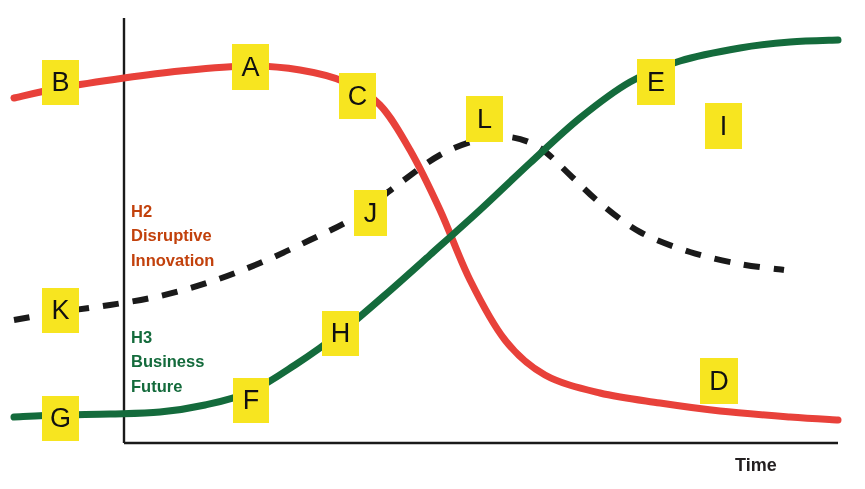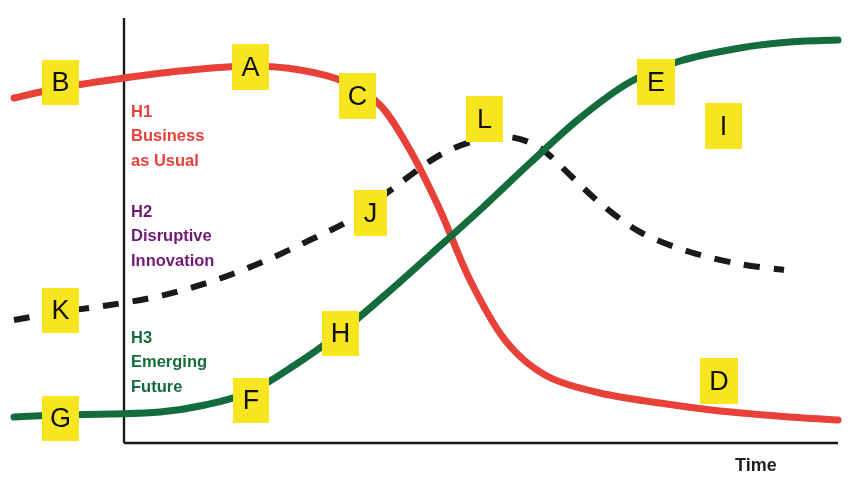--- a/index.html
+++ b/index.html
@@ -39,21 +39,21 @@
   }
   .legend {
     position: absolute;
     font-family: "Liberation Sans", sans-serif;
     font-weight: bold;
     font-size: 16.5px;
     line-height: 1.48;
     white-space: pre-line;
   }
   .legend-h1 { color: #e8413a; }
-  .legend-h2 { color: #701a75; }
+  .legend-h2 { color: #c2410c; }
   .legend-h3 { color: #146b3c; }
   .axis-label {
     position: absolute;
     font-family: "Liberation Sans", sans-serif;
     font-weight: bold;
     font-size: 18px;
     color: #231f20;
   }
 </style>
 </head>
@@ -66,28 +66,25 @@
     <line id="y-axis" x1="124" y1="18" x2="124" y2="443" stroke="#1a1a1a" stroke-width="2.4"></line>
     <line id="x-axis" x1="124" y1="443" x2="838" y2="443" stroke="#1a1a1a" stroke-width="2.6"></line>
 
     <g id="series-layer">
         <path d="M 14 98 C 21.67 96.33, 41.67 91.33, 60 88 C 78.33 84.67, 104.00 80.83, 124 78 C 144.00 75.17, 159.33 73.00, 180 71 C 200.67 69.00, 228.00 66.17, 248 66 C 268.00 65.83, 283.83 67.33, 300 70 C 316.17 72.67, 331.67 76.17, 345 82 C 358.33 87.83, 369.17 93.67, 380 105 C 390.83 116.33, 400.00 132.50, 410 150 C 420.00 167.50, 430.00 188.33, 440 210 C 450.00 231.67, 459.17 258.33, 470 280 C 480.83 301.67, 492.50 324.17, 505 340 C 517.50 355.83, 529.17 366.17, 545 375 C 560.83 383.83, 580.83 388.33, 600 393 C 619.17 397.67, 640.00 400.00, 660 403 C 680.00 406.00, 698.33 408.67, 720 411 C 741.67 413.33, 770.33 415.50, 790 417 C 809.67 418.50, 830.00 419.50, 838 420" fill="none" stroke="#e8413a" stroke-width="7" stroke-linecap="round" stroke-linejoin="round"></path>
         <path d="M 14 320 C 21.67 318.67, 44.00 314.50, 60 312 C 76.00 309.50, 93.33 307.67, 110 305 C 126.67 302.33, 143.33 299.83, 160 296 C 176.67 292.17, 193.33 287.50, 210 282 C 226.67 276.50, 243.33 270.00, 260 263 C 276.67 256.00, 294.17 247.67, 310 240 C 325.83 232.33, 340.00 226.50, 355 217 C 370.00 207.50, 385.83 193.33, 400 183 C 414.17 172.67, 427.00 162.17, 440 155 C 453.00 147.83, 466.33 143.00, 478 140 C 489.67 137.00, 499.67 135.67, 510 137 C 520.33 138.33, 530.00 141.67, 540 148 C 550.00 154.33, 560.00 165.83, 570 175 C 580.00 184.17, 588.33 193.50, 600 203 C 611.67 212.50, 625.00 223.83, 640 232 C 655.00 240.17, 673.33 246.67, 690 252 C 706.67 257.33, 724.33 261.00, 740 264 C 755.67 267.00, 776.67 269.00, 784 270" fill="none" stroke="#1a1a1a" stroke-width="6" stroke-linecap="butt" stroke-linejoin="round" stroke-dasharray="16 14"></path>
         <path d="M 14 417 C 21.67 416.67, 44.00 415.50, 60 415 C 76.00 414.50, 93.33 414.50, 110 414 C 126.67 413.50, 144.17 413.50, 160 412 C 175.83 410.50, 190.00 408.33, 205 405 C 220.00 401.67, 235.00 398.67, 250 392 C 265.00 385.33, 280.00 374.83, 295 365 C 310.00 355.17, 325.00 344.67, 340 333 C 355.00 321.33, 370.00 308.00, 385 295 C 400.00 282.00, 414.17 269.17, 430 255 C 445.83 240.83, 463.33 225.33, 480 210 C 496.67 194.67, 513.33 178.33, 530 163 C 546.67 147.67, 563.33 131.50, 580 118 C 596.67 104.50, 613.33 91.50, 630 82 C 646.67 72.50, 661.67 66.67, 680 61 C 698.33 55.33, 721.67 51.17, 740 48 C 758.33 44.83, 773.67 43.33, 790 42 C 806.33 40.67, 830.00 40.33, 838 40" fill="none" stroke="#146b3c" stroke-width="7" stroke-linecap="round" stroke-linejoin="round"></path>
       </g>
   </svg>
 
-  <div class="legend legend-h1" style="left:131px; top:99px;">H1
-Business
-as Usual</div>
   <div class="legend legend-h2" style="left:131px; top:199px;">H2
 Disruptive
 Innovation</div>
   <div class="legend legend-h3" style="left:131px; top:325px;">H3
-Emerging
+Business
 Future</div>
 
   <div class="axis-label" style="left:735px; top:455px;">Time</div>
 
   <div id="markers-layer">
       <div class="marker" style="left: 232px; top: 44px; width: 37px; height: 46px;">A</div>
       <div class="marker" style="left: 42px; top: 60px; width: 37px; height: 45px;">B</div>
       <div class="marker" style="left: 339px; top: 73px; width: 37px; height: 46px;">C</div>
       <div class="marker" style="left: 700px; top: 358px; width: 38px; height: 46px;">D</div>
       <div class="marker" style="left: 637px; top: 59px; width: 38px; height: 46px;">E</div>

